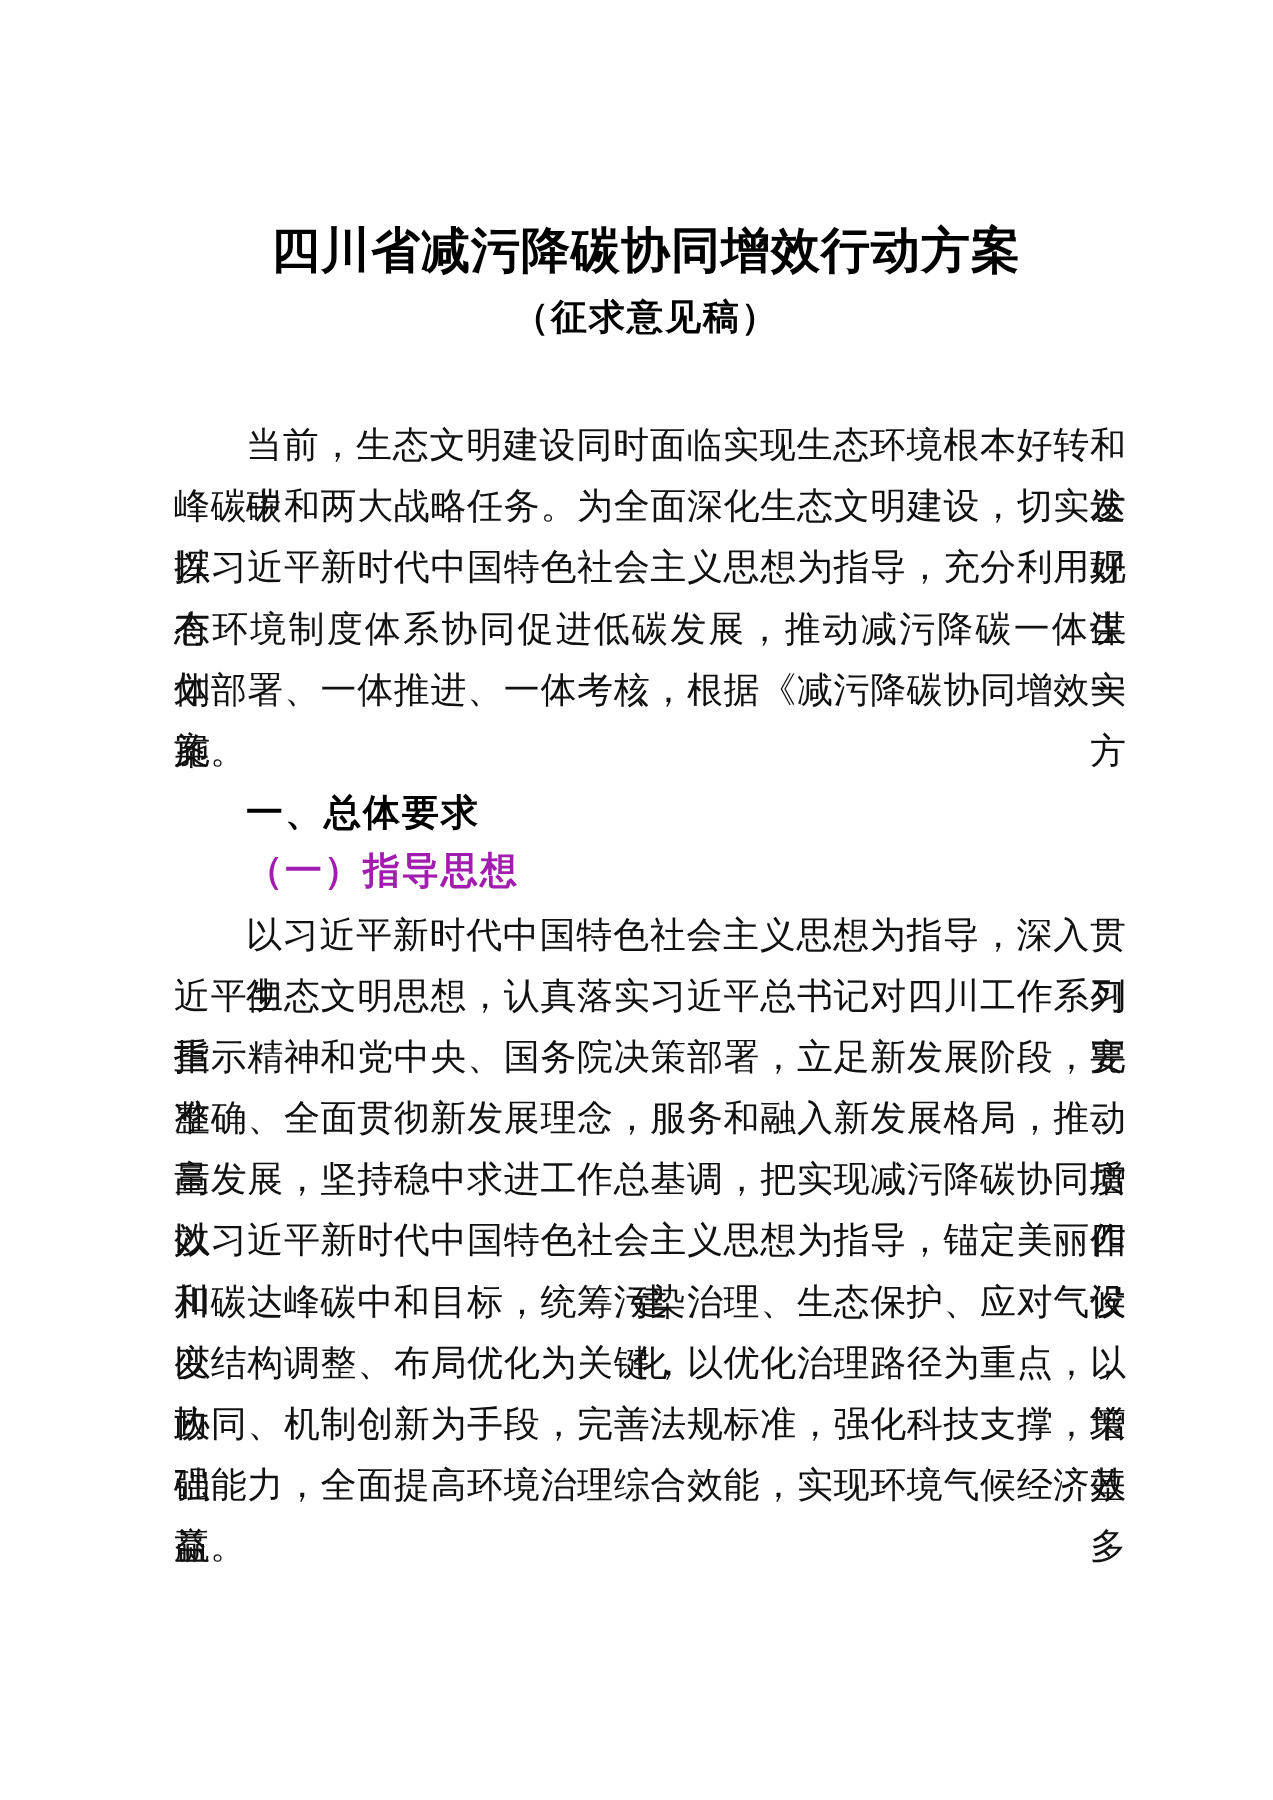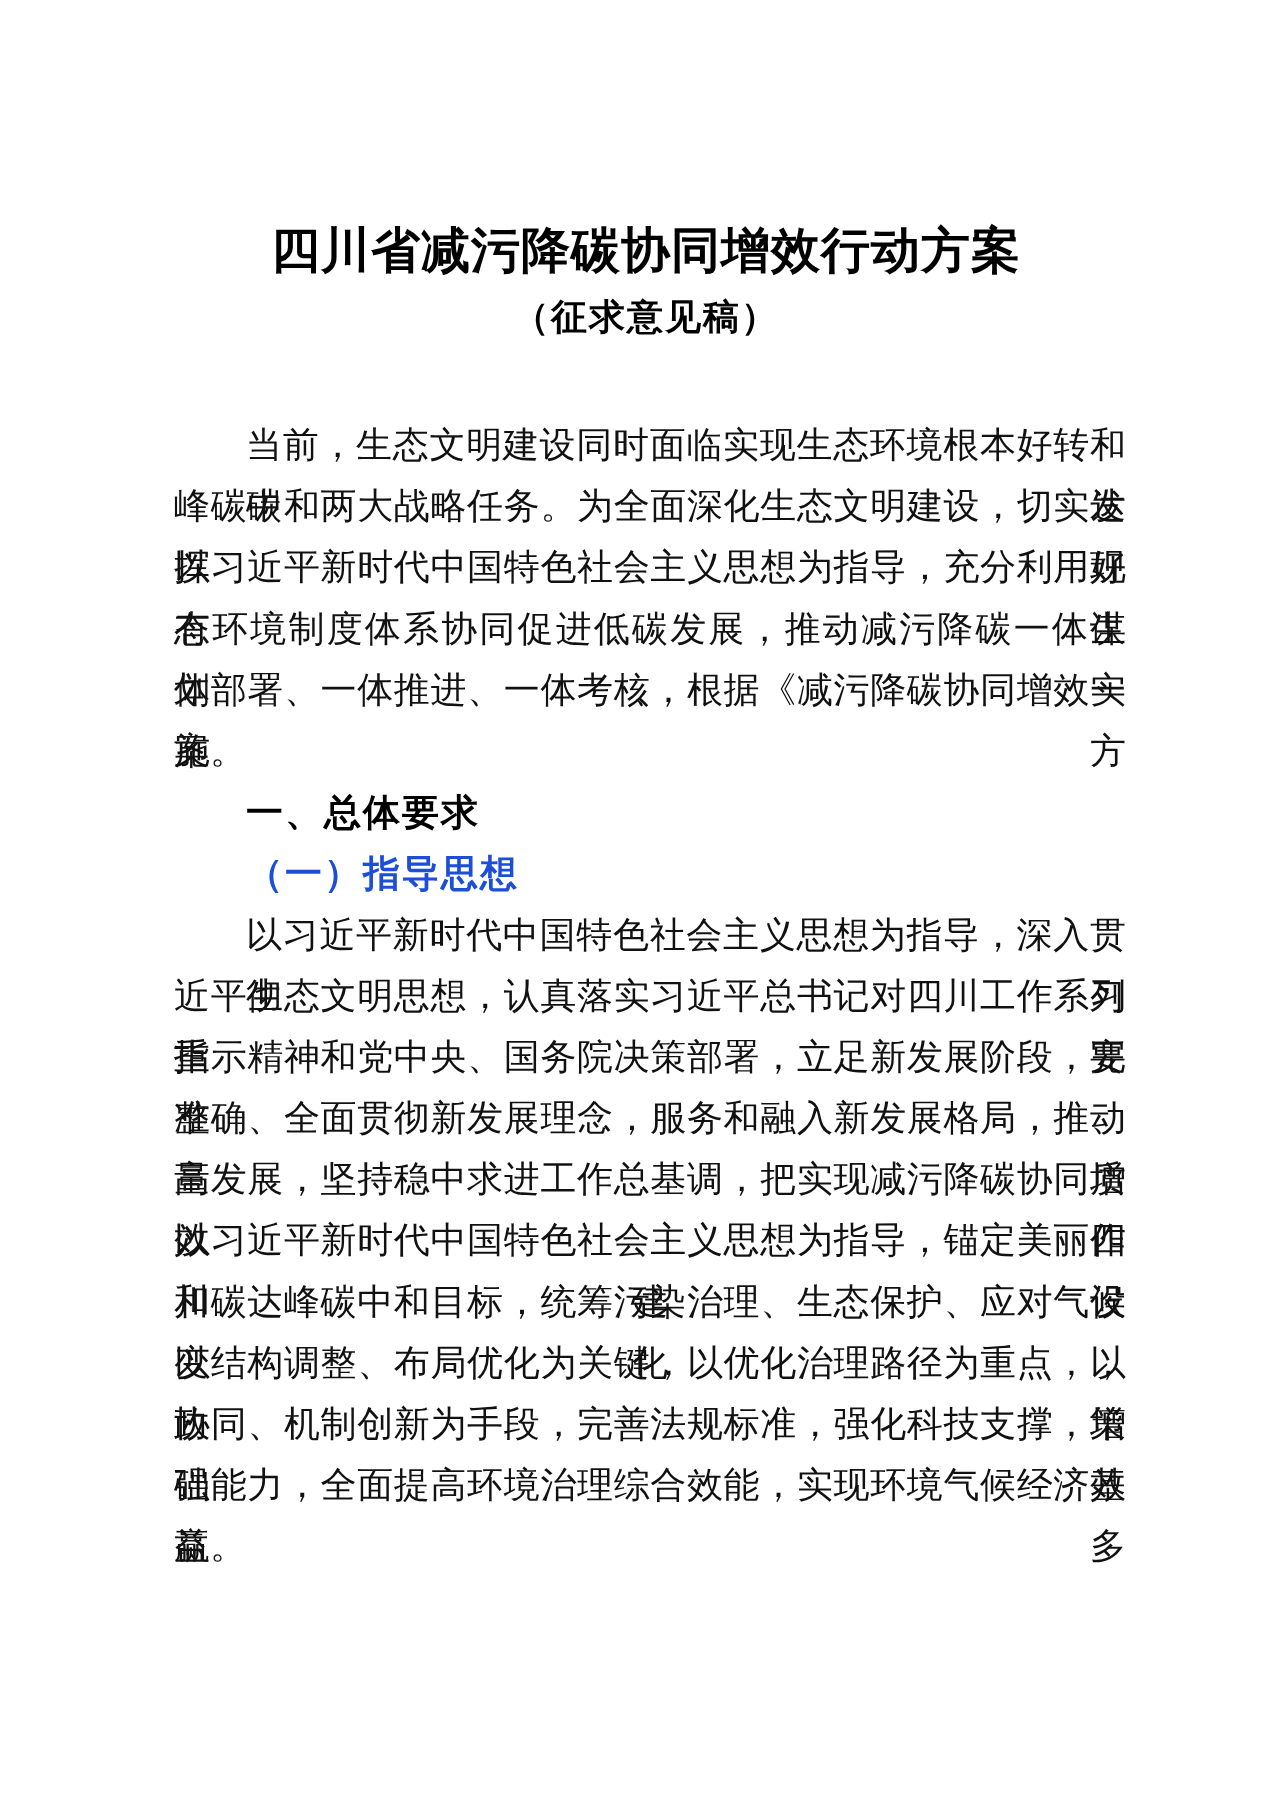--- a/index.html
+++ b/index.html
@@ -68,24 +68,24 @@
     padding-left: 72px;
   }
   .line.h1 {
     font-family: "Liberation Sans", sans-serif;
     font-weight: bold;
     font-size: 37px;
     color: #000000;
     letter-spacing: 2px;
   }
   .line.h2 {
-    font-family: Liberation Sans, sans-serif;
+    font-family: Liberation Mono, monospace;
     font-weight: bold;
     font-size: 37px;
-    color: #1d4ed8;
+    color: #a21caf;
     letter-spacing: 2px;
   }
 </style>
 </head>
 <body>
 
 <div class="page">
   <div class="doc-title">四川省减污降碳协同增效行动方案</div>
   <div class="doc-subtitle">（征求意见稿）</div>
   <div class="doc-body" id="doc-body">

